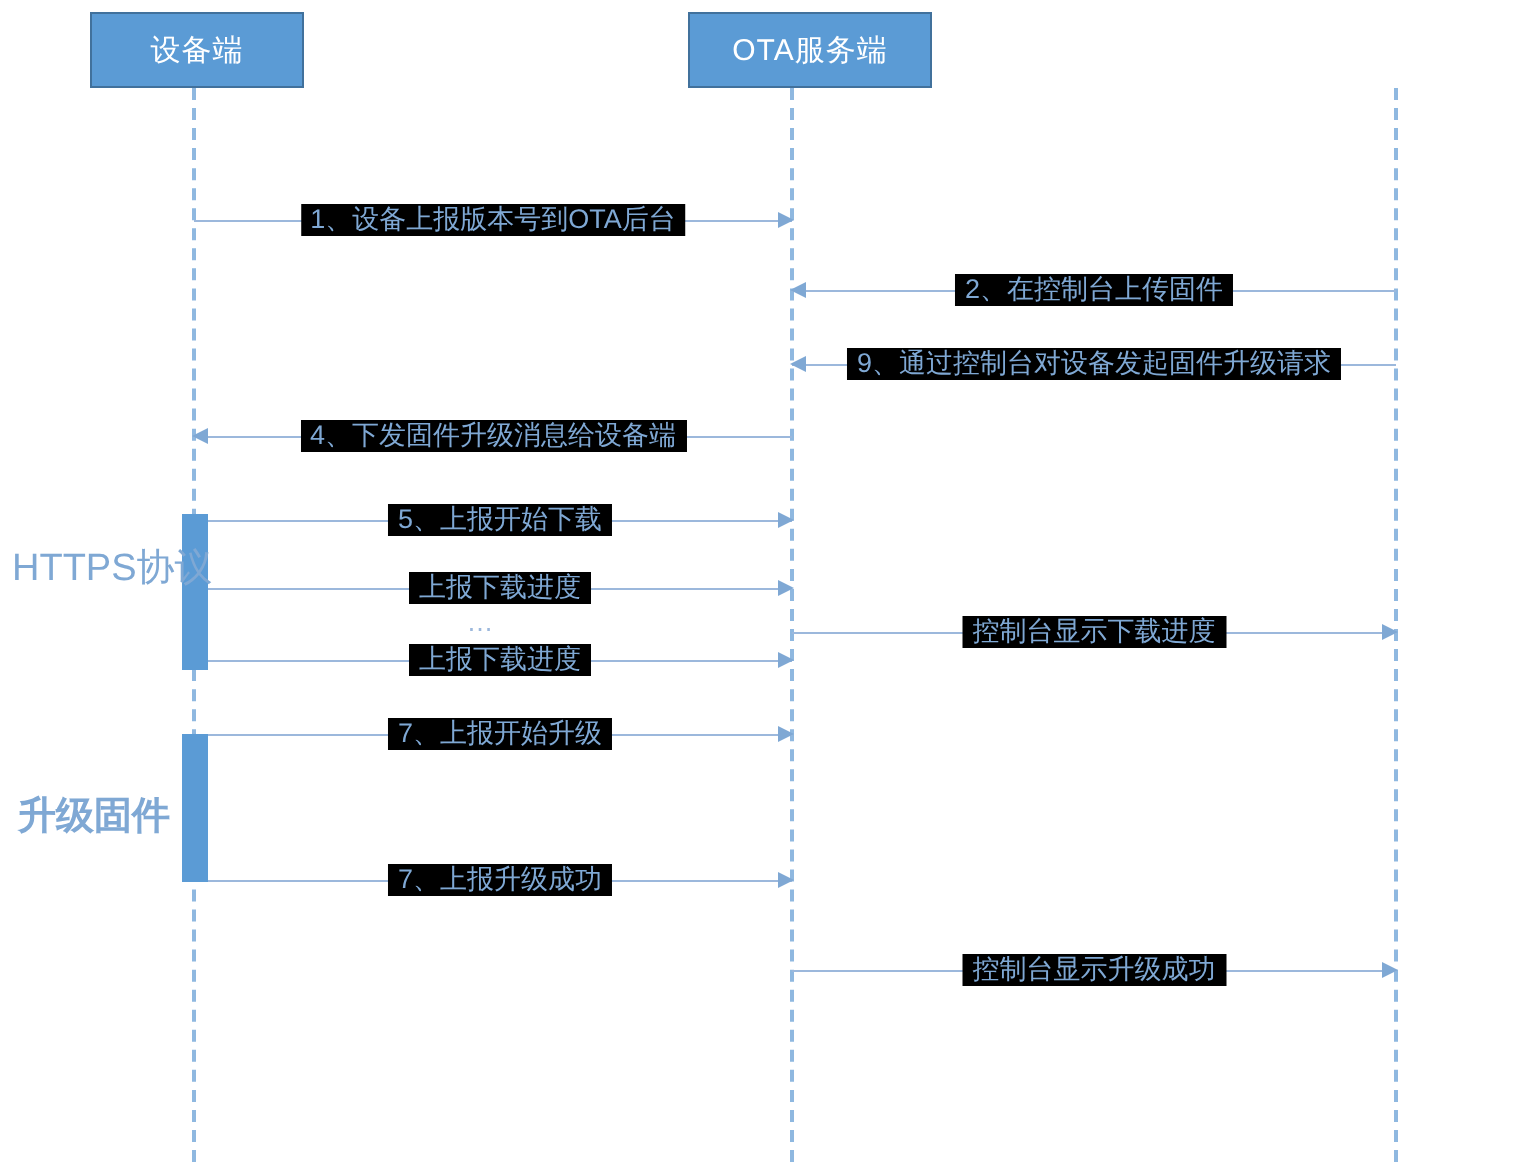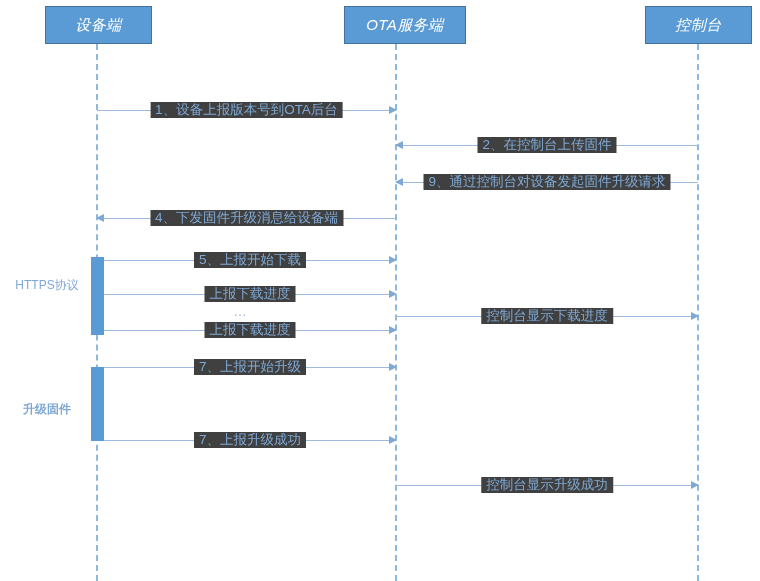--- a/index.html
+++ b/index.html
@@ -26,21 +26,20 @@
     box-sizing: border-box;
     background: #5B9BD5;
     border: 1px solid #41719C;
     color: #ffffff;
     font-size: 15px;
     display: flex;
     align-items: center;
     justify-content: center;
     letter-spacing: 0.5px;
     white-space: nowrap;
-    font-style: italic;
   }
   .lifeline-line {
     position: absolute;
     width: 0;
     border-left: 2px dashed #8FB8E0;
   }
   .activation-bar {
     position: absolute;
     background: #5B9BD5;
     border: 1px solid #5B9BD5;
@@ -72,31 +71,31 @@
   }
   .msg-arrow.left {
     left: -1px;
     border-right: 8px solid #7FA8D4;
   }
   .msg-label {
     position: absolute;
     left: 50%;
     transform: translate(-50%, -50%);
     top: 0;
-    background: #404040;
+    background: #000000;
     padding: 0 5px;
     color: #7FA8D4;
     font-size: 13.5px;
     white-space: nowrap;
     line-height: 16px;
   }
   .side-label {
     position: absolute;
     color: #7FA8D4;
-    font-size: 12px;
+    font-size: 19px;
     line-height: 22px;
     text-align: center;
     white-space: nowrap;
   }
   .ellipsis-label {
     position: absolute;
     color: #9CB8DC;
     font-size: 13.5px;
     transform: translate(-50%, -50%);
     white-space: nowrap;
@@ -106,23 +105,20 @@
 <body>
 
 <div id="diagram">
 
   <div class="lifeline-header" style="left:45px; top:6px; width:107px; height:38px;">
     <span>设备端</span>
   </div>
   <div class="lifeline-header" style="left:344px; top:6px; width:122px; height:38px;">
     <span>OTA服务端</span>
   </div>
-  <div class="lifeline-header" style="left:645px; top:6px; width:107px; height:38px;">
-    <span>控制台</span>
-  </div>
 
   <div class="lifeline-line" style="left:96px;  top:44px; height:537px;"></div>
   <div class="lifeline-line" style="left:395px; top:44px; height:537px;"></div>
   <div class="lifeline-line" style="left:697px; top:44px; height:537px;"></div>
 
   <div class="activation-bar" style="left:91px; top:257px; width:13px; height:78px;"></div>
   <div class="activation-bar" style="left:91px; top:367px; width:13px; height:74px;"></div>
 
   <div class="msg" style="left:97px; top:110px; width:299px;">
     <div class="msg-line"></div>

